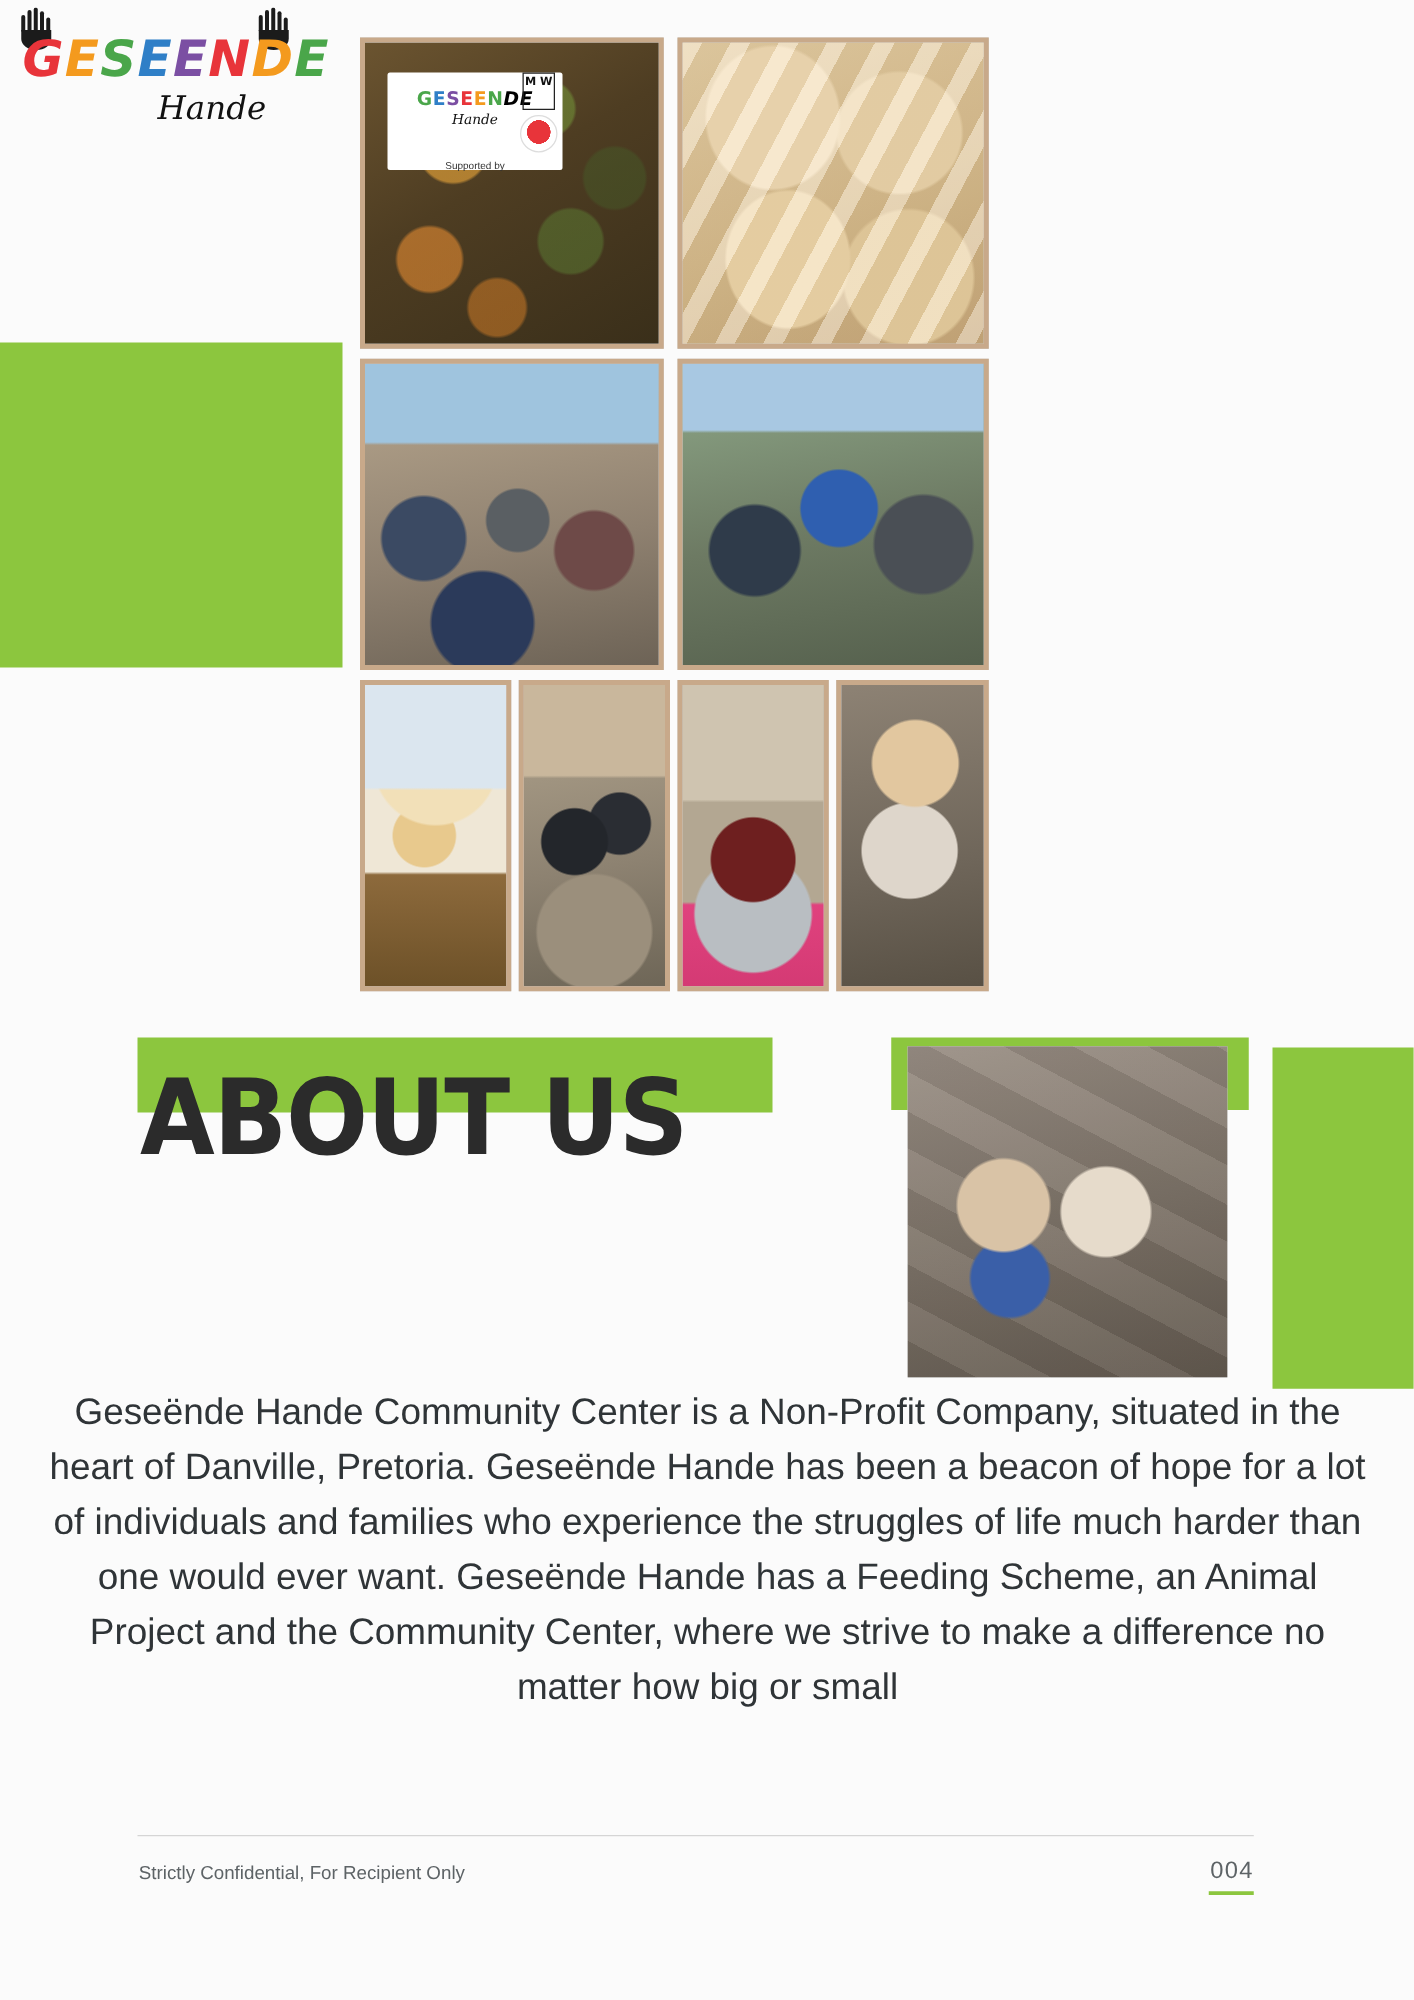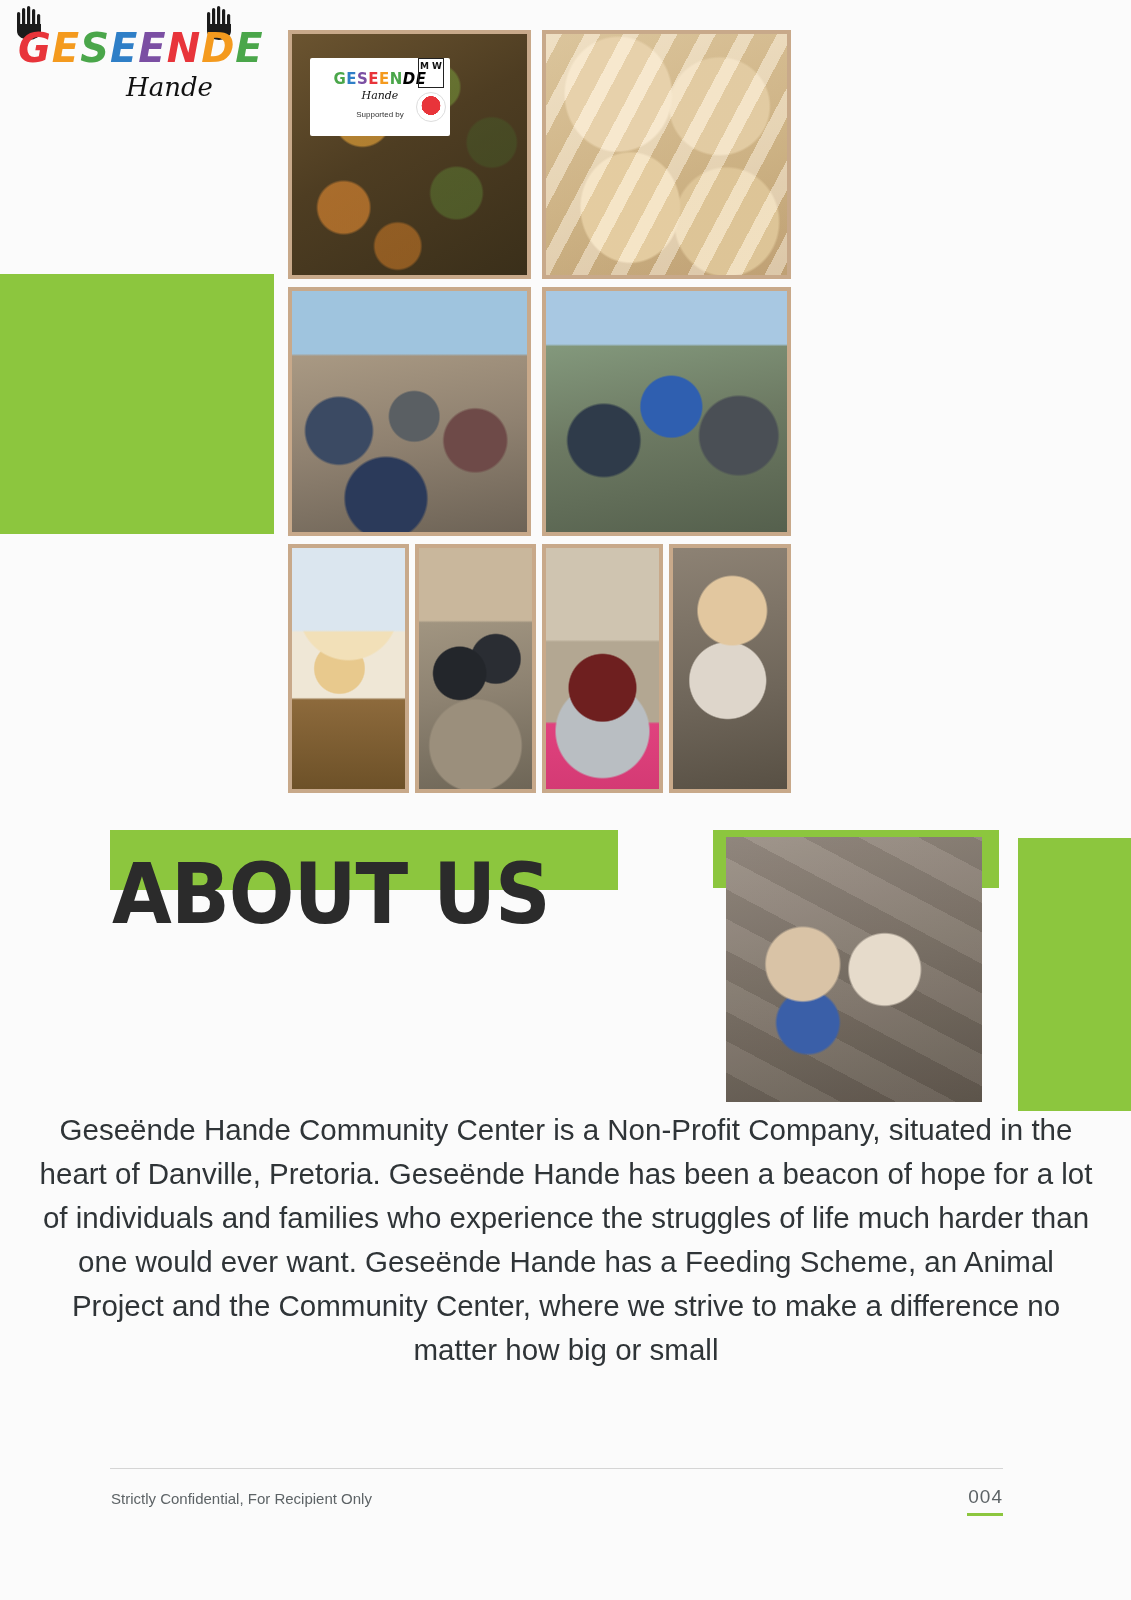--- a/index.html
+++ b/index.html
@@ -113,21 +113,21 @@
   .p1-badge .bw i:nth-child(1){color:#4aa64a;font-style:normal}
   .p1-badge .bw i:nth-child(2){color:#2f7fc7;font-style:normal}
   .p1-badge .bw i:nth-child(3){color:#7b4fa3;font-style:normal}
   .p1-badge .bw i:nth-child(4){color:#e8343a;font-style:normal}
   .p1-badge .bw i:nth-child(5){color:#f49a1e;font-style:normal}
   .p1-badge .bw i:nth-child(6){color:#4aa64a;font-style:normal}
   .p1-badge .bs {
     font-family:"DejaVu Serif",serif; font-style: italic;
     font-size: 11px; color:#111; margin-top:1px;
   }
-  .p1-badge .bsup { font-size: 8px; color:#333; margin-top: 8px; }
+  .p1-badge .bsup { font-size: 8px; color:#333; margin-top: 26px; }
   .p1-mw {
     position: absolute; right: 6px; top: 0;
     width: 26px; height: 30px; border: 1px solid #222;
     font-family:"DejaVu Sans",sans-serif; font-weight:bold;
     font-size: 9px; line-height: 11px; color:#111;
     padding-top: 2px;
     margin-left: 17px;
   }
   .p1-heart {
     position:absolute; right: 4px; top: 34px;

